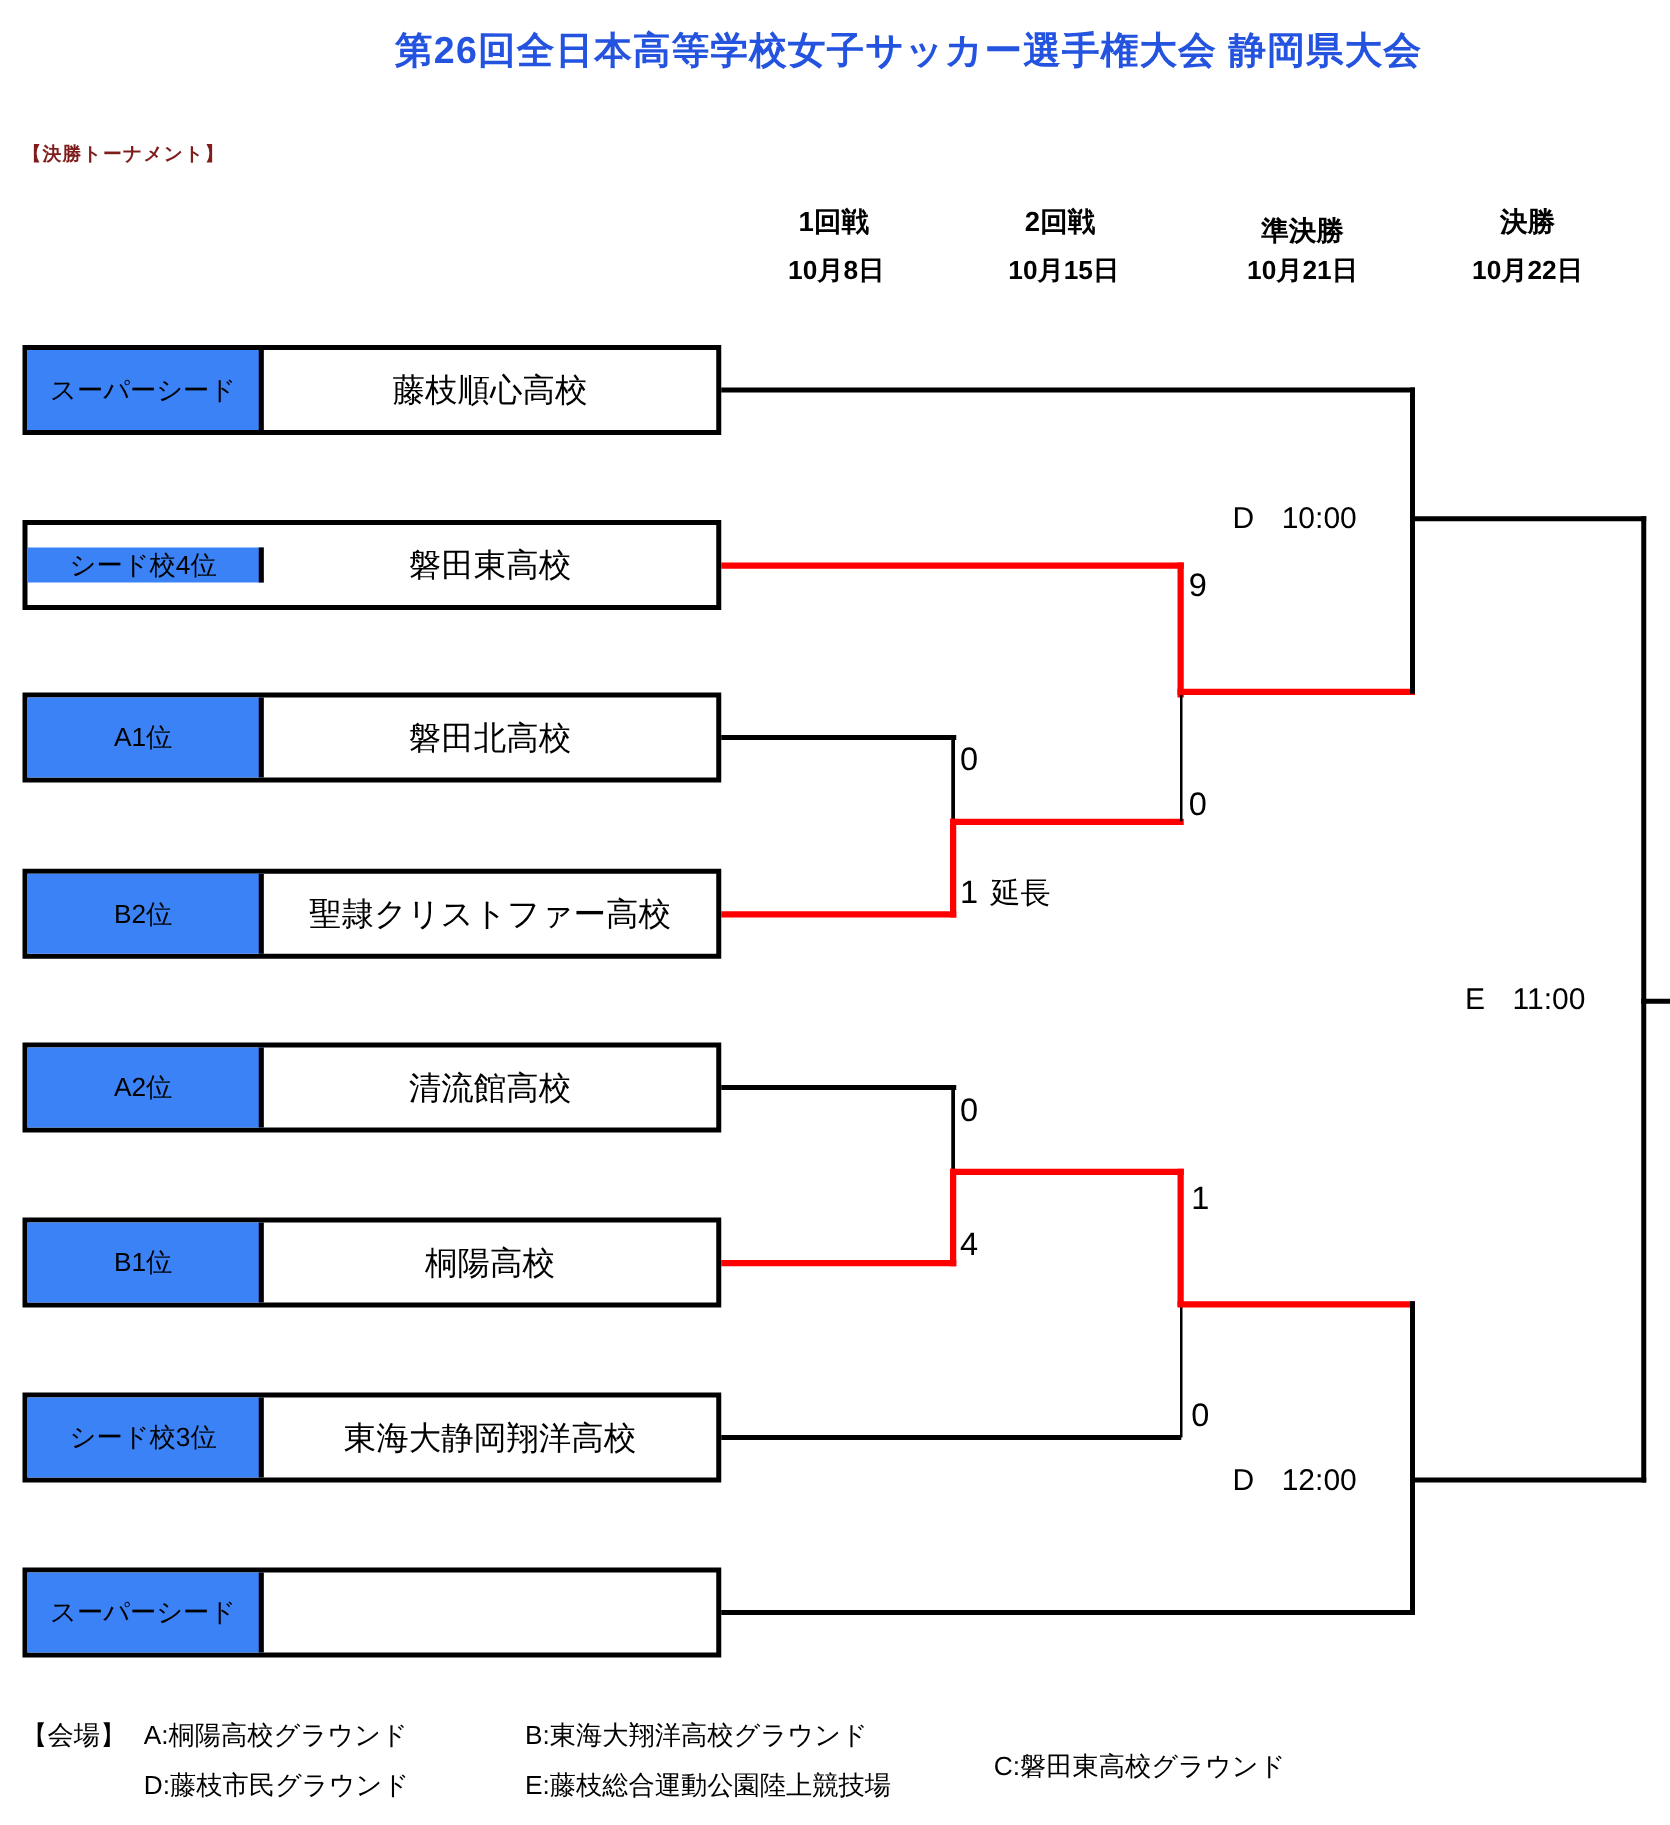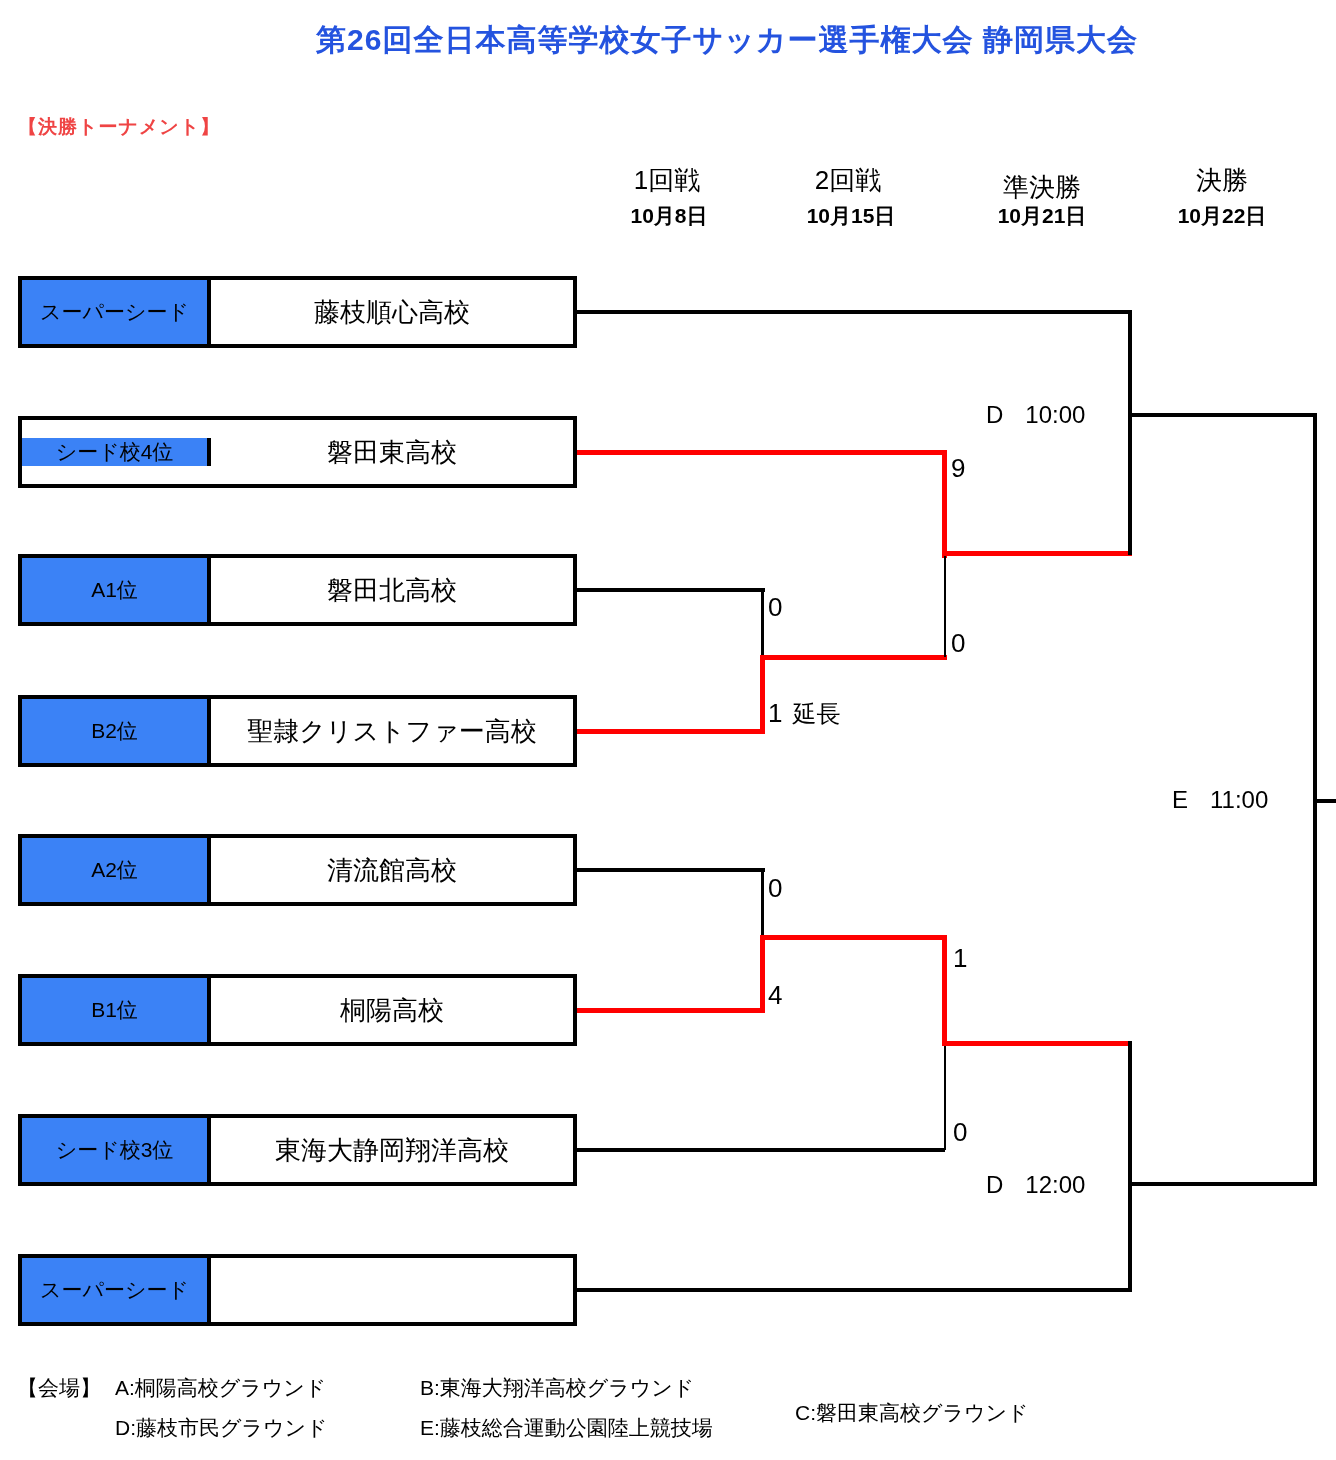--- a/index.html
+++ b/index.html
@@ -3,23 +3,23 @@
 <meta charset="utf-8">
 <style>
   html,body{margin:0;padding:0;background:#ffffff;}
   body{font-family:"Liberation Sans","DejaVu Sans",sans-serif;color:#000;}
   #stage{position:relative;width:1336px;height:1460px;background:#fff;overflow:hidden;}
 
   .title{position:absolute;top:20px;left:0;width:100%;text-align:center;
          padding-left:38px;box-sizing:border-box;
          font-size:30px;font-weight:bold;color:#2453DF;letter-spacing:1px;margin-left:40px;}
   .section-header{position:absolute;top:114px;left:18px;
-         font-size:19px;font-weight:bold;color:#ef4444;letter-spacing:1px;}
+         font-size:15px;font-weight:bold;color:#7f1d1d;letter-spacing:1px;}
 
-  .round-label{position:absolute;transform:translateX(-50%);font-size:26px;font-weight:normal;white-space:nowrap;}
+  .round-label{position:absolute;transform:translateX(-50%);font-size:22px;font-weight:bold;white-space:nowrap;}
   .round-date{position:absolute;transform:translateX(-50%);font-size:21px;font-weight:bold;white-space:nowrap;}
 
   .team-row{position:absolute;left:18px;width:559px;height:72px;
             border:4px solid #000;box-sizing:border-box;display:flex;background:#fff;}
   .seed-cell{width:189px;background:#3b82f6;border-right:4px solid #000;box-sizing:border-box;
              display:flex;align-items:center;justify-content:center;
              font-size:21px;white-space:nowrap;}
   .team-cell{flex:1;display:flex;align-items:center;justify-content:center;
              font-size:26px;white-space:nowrap;}
 

